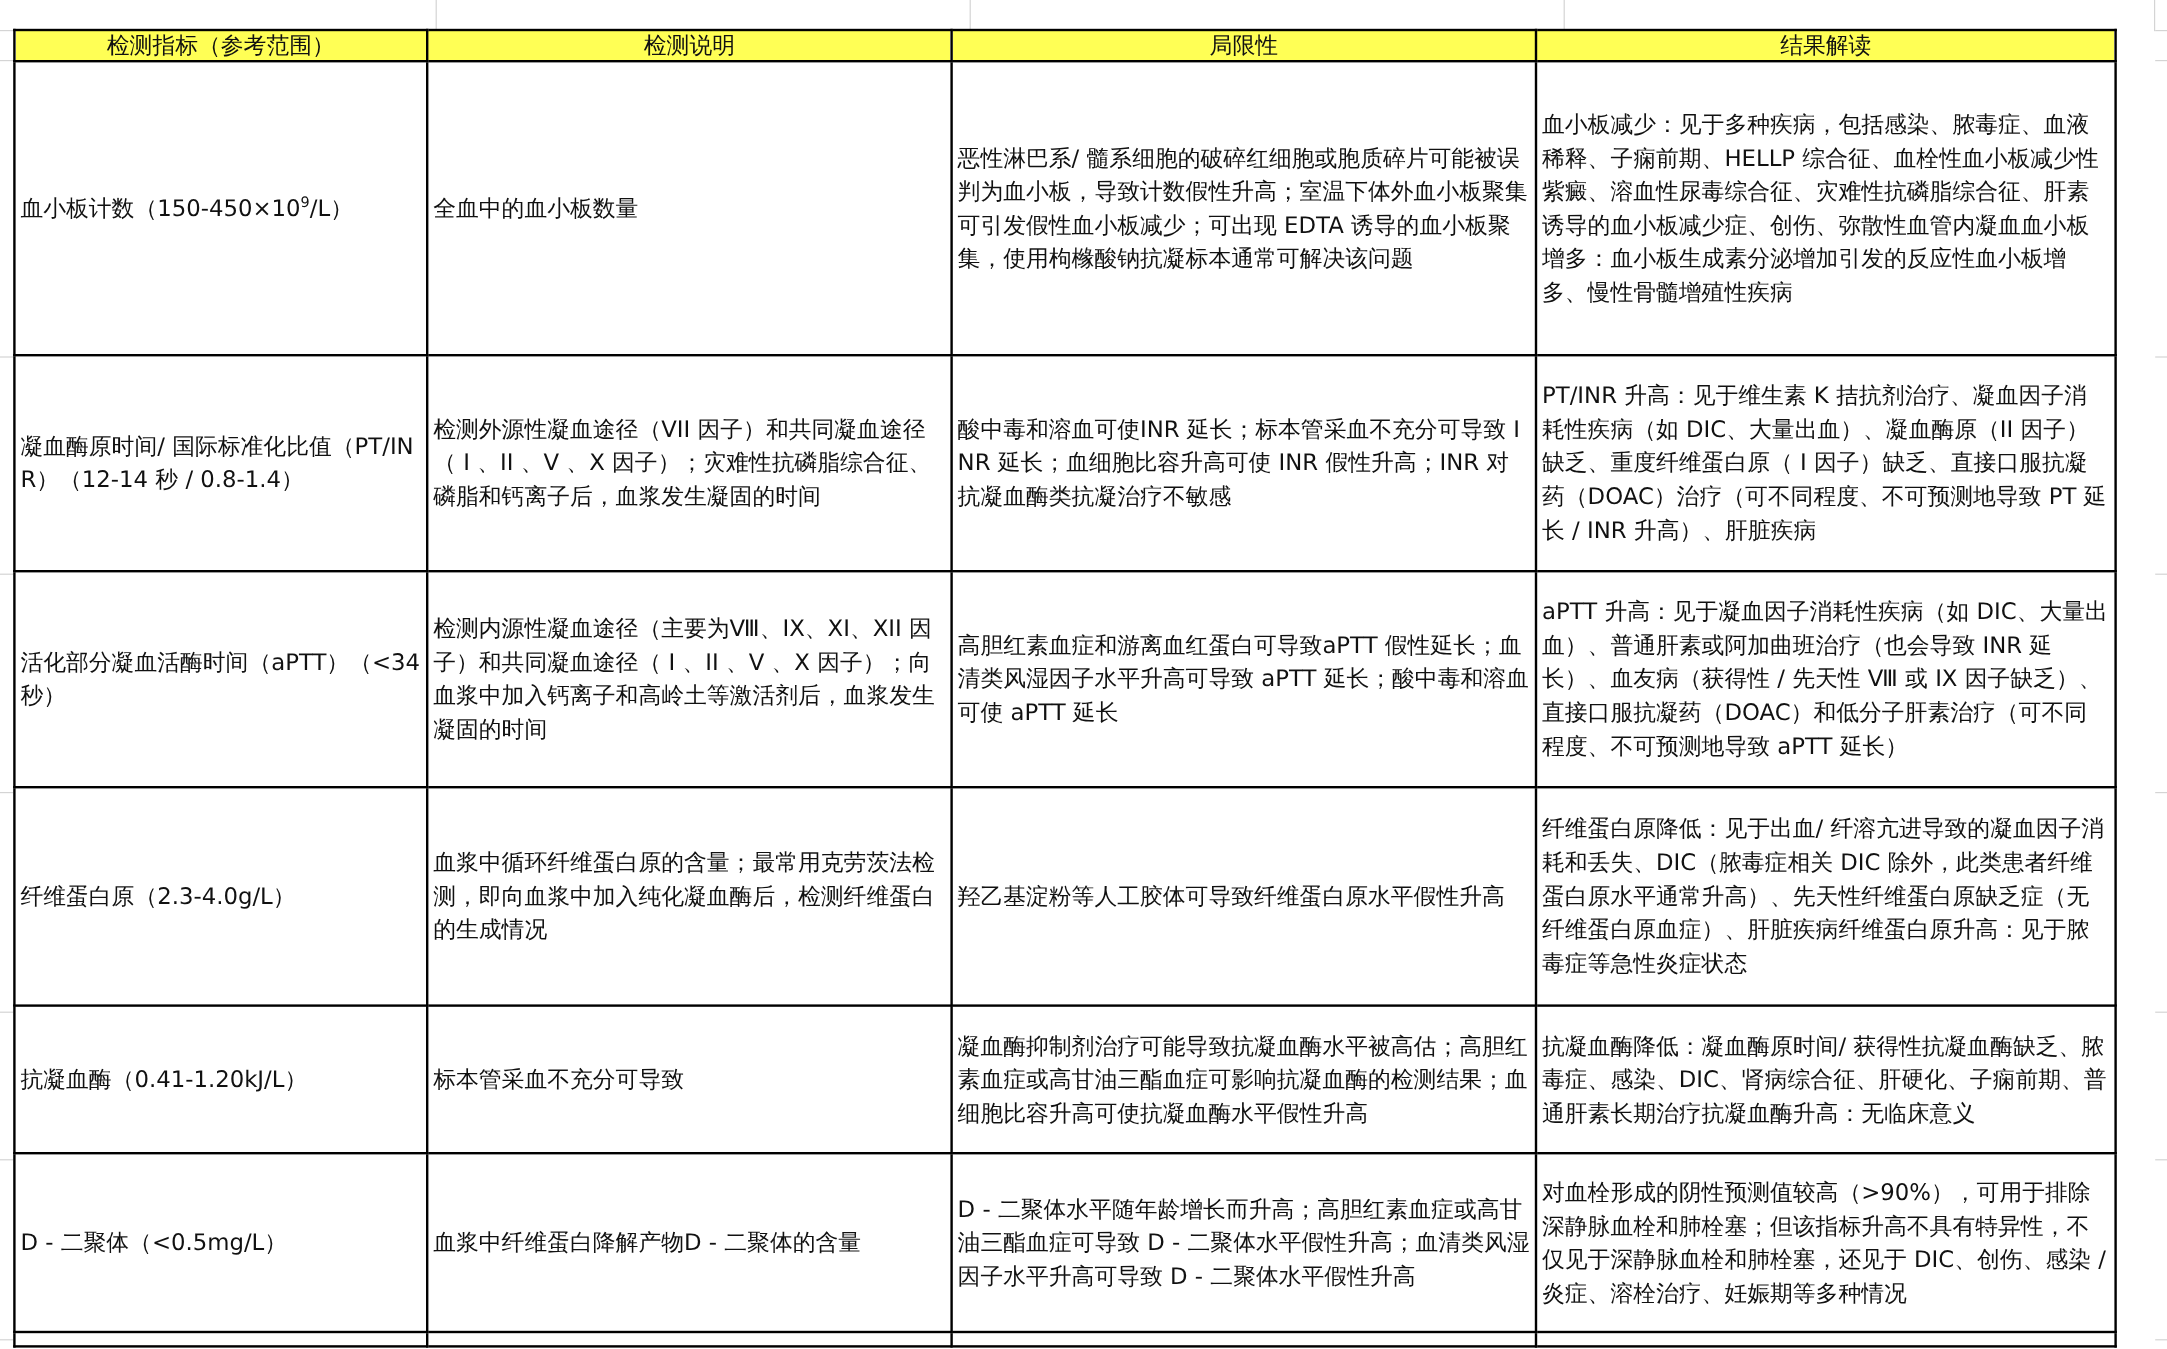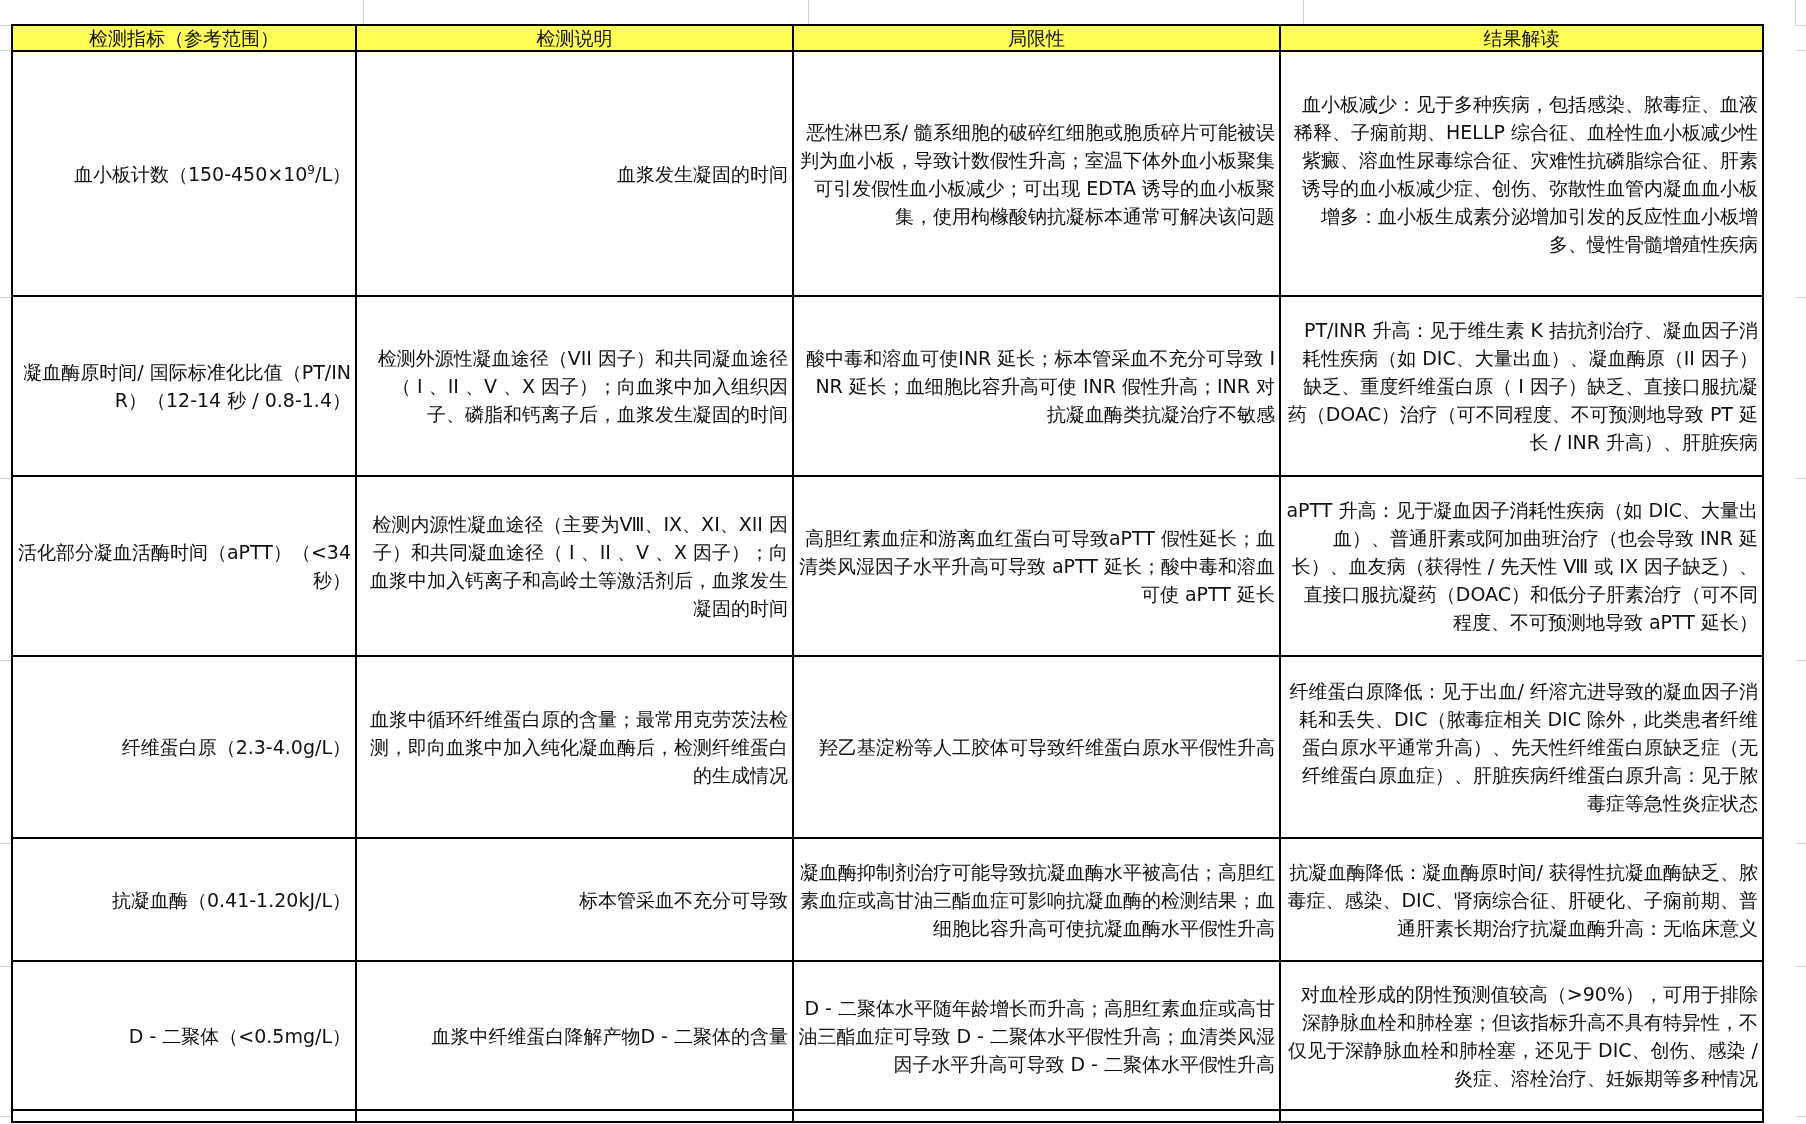--- a/index.html
+++ b/index.html
@@ -14,21 +14,21 @@
   .gline-hr { position: absolute; left: 1796px; height: 1px; width: 10px; background: #d4d4d4; }
 
   table.sheet {
     position: absolute; left: 11px; top: 24px;
     border-collapse: collapse; table-layout: fixed;
   }
   table.sheet td, table.sheet th {
     border: 2px solid #000000;
     padding: 0 4px;
     font-size: 19px; line-height: 28px;
-    vertical-align: middle; text-align: right;
+    vertical-align: middle; text-align: left;
     font-weight: normal;
     word-break: break-all;
     overflow: hidden;
   }
   table.sheet th {
     background: #ffff55;
     text-align: center;
     height: 24px; line-height: 22px;
     font-size: 19px;
     padding: 0 4px;
@@ -83,27 +83,27 @@
     <tr>
       <th>检测指标（参考范围）</th>
       <th>检测说明</th>
       <th>局限性</th>
       <th>结果解读</th>
     </tr>
   </thead>
   <tbody>
     <tr class="r1">
       <td><span>血小板计数（150-450×10</span><sup>9</sup><span>/L）</span></td>
-      <td>血浆发生凝固的时间</td>
+      <td>全血中的血小板数量</td>
       <td>恶性淋巴系/ 髓系细胞的破碎红细胞或胞质碎片可能被误判为血小板，导致计数假性升高；室温下体外血小板聚集可引发假性血小板减少；可出现 EDTA 诱导的血小板聚集，使用枸橼酸钠抗凝标本通常可解决该问题</td>
       <td>血小板减少：见于多种疾病，包括感染、脓毒症、血液稀释、子痫前期、HELLP 综合征、血栓性血小板减少性紫癜、溶血性尿毒综合征、灾难性抗磷脂综合征、肝素诱导的血小板减少症、创伤、弥散性血管内凝血血小板增多：血小板生成素分泌增加引发的反应性血小板增多、慢性骨髓增殖性疾病</td>
     </tr>
     <tr class="r2">
       <td>凝血酶原时间/ 国际标准化比值（PT/INR）（12-14 秒 / 0.8-1.4）</td>
-      <td>检测外源性凝血途径（VII 因子）和共同凝血途径（ I 、II 、V 、X 因子）；向血浆中加入组织因子、磷脂和钙离子后，血浆发生凝固的时间</td>
+      <td>检测外源性凝血途径（VII 因子）和共同凝血途径（ I 、II 、V 、X 因子）；灾难性抗磷脂综合征、磷脂和钙离子后，血浆发生凝固的时间</td>
       <td>酸中毒和溶血可使INR 延长；标本管采血不充分可导致 INR 延长；血细胞比容升高可使 INR 假性升高；INR 对抗凝血酶类抗凝治疗不敏感</td>
       <td>PT/INR 升高：见于维生素 K 拮抗剂治疗、凝血因子消耗性疾病（如 DIC、大量出血）、凝血酶原（II 因子）缺乏、重度纤维蛋白原（ I 因子）缺乏、直接口服抗凝药（DOAC）治疗（可不同程度、不可预测地导致 PT 延长 / INR 升高）、肝脏疾病</td>
     </tr>
     <tr class="r3">
       <td>活化部分凝血活酶时间（aPTT）（&lt;34 秒）</td>
       <td>检测内源性凝血途径（主要为Ⅷ、IX、XI、XII 因子）和共同凝血途径（ I 、II 、V 、X 因子）；向血浆中加入钙离子和高岭土等激活剂后，血浆发生凝固的时间</td>
       <td>高胆红素血症和游离血红蛋白可导致aPTT 假性延长；血清类风湿因子水平升高可导致 aPTT 延长；酸中毒和溶血可使 aPTT 延长</td>
       <td>aPTT 升高：见于凝血因子消耗性疾病（如 DIC、大量出血）、普通肝素或阿加曲班治疗（也会导致 INR 延长）、血友病（获得性 / 先天性 Ⅷ 或 IX 因子缺乏）、直接口服抗凝药（DOAC）和低分子肝素治疗（可不同程度、不可预测地导致 aPTT 延长）</td>
     </tr>
     <tr class="r4">

